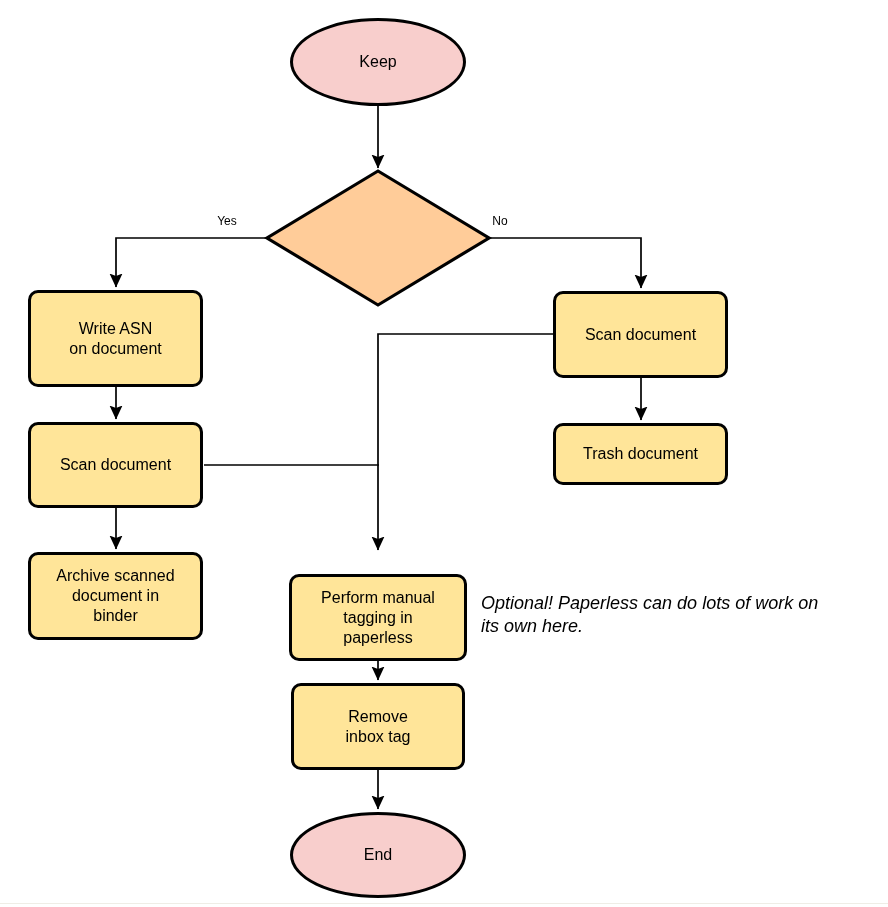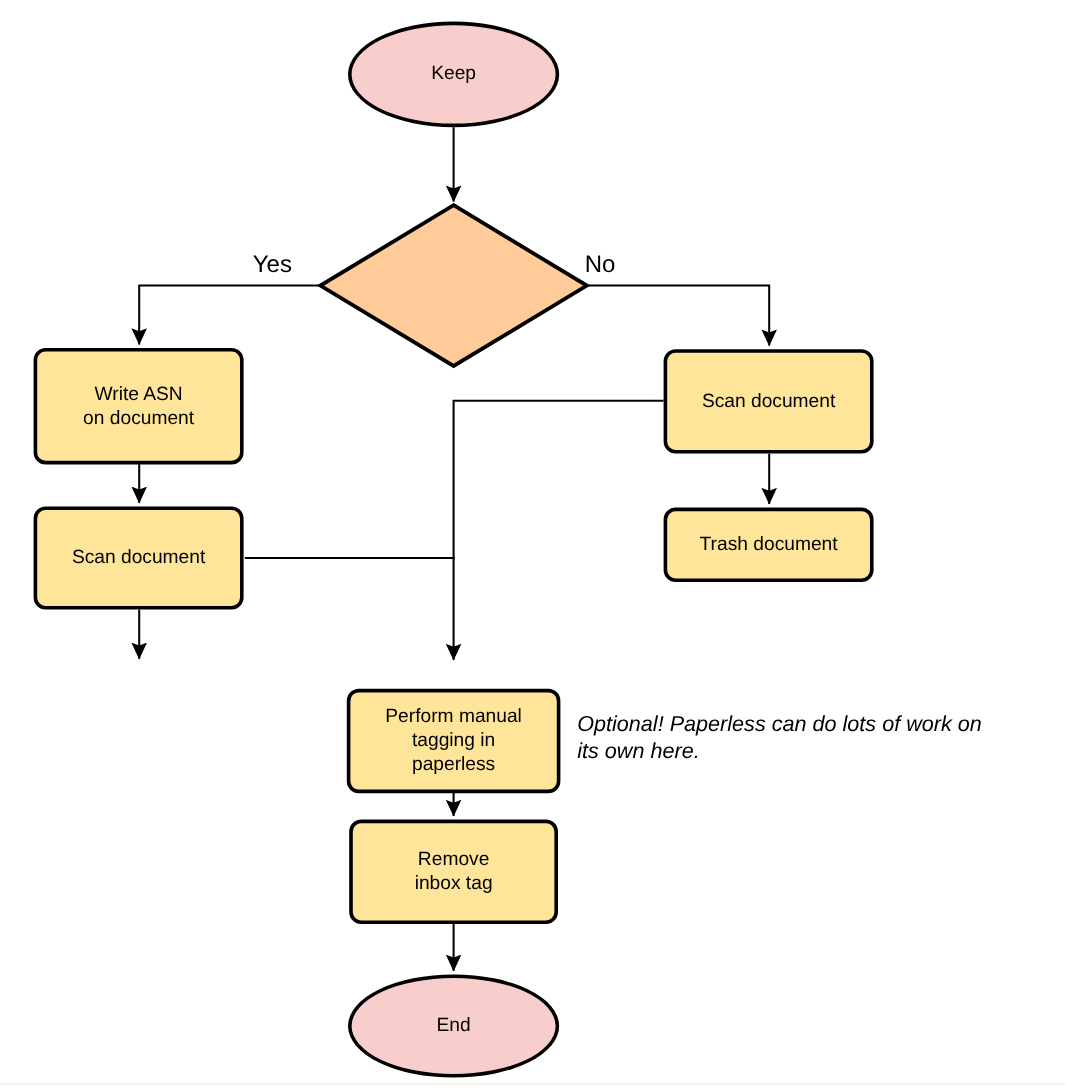--- a/index.html
+++ b/index.html
@@ -58,21 +58,21 @@
     justify-content: center;
     text-align: center;
     white-space: pre-line;
     font-size: 16px;
     line-height: 20px;
   }
   .edge-label {
     position: absolute;
     z-index: 3;
     text-align: center;
-    font-size: 20px;
+    font-size: 12px;
     line-height: 20px;
   }
   .note {
     position: absolute;
     z-index: 3;
     font-size: 18px;
     font-style: italic;
     line-height: 23px;
     white-space: pre-line;
   }
@@ -115,20 +115,23 @@
 
   <div class="edge-label" style="left:197px; top:211px; width:60px">Yes</div>
 
   <div class="edge-label" style="left:470px; top:211px; width:60px">No</div>
 
   <div class="node process" style="left:28px; top:290px; width:175px; height:97px">Write ASN
 on document</div>
 
   <div class="node process" style="left:28px; top:422px; width:175px; height:86px">Scan document</div>
 
+  <div class="node process" style="left:28px; top:552px; width:175px; height:88px">Archive scanned
+document in
+binder</div>
 
   <div class="node process" style="left:553px; top:291px; width:175px; height:87px">Scan document</div>
 
   <div class="node process" style="left:553px; top:423px; width:175px; height:62px">Trash document</div>
 
   <div class="node process" style="left:289px; top:574px; width:178px; height:87px">Perform manual
 tagging in
 paperless</div>
 
   <div class="note" style="left:481px; top:592px; width:420px">Optional! Paperless can do lots of work on

